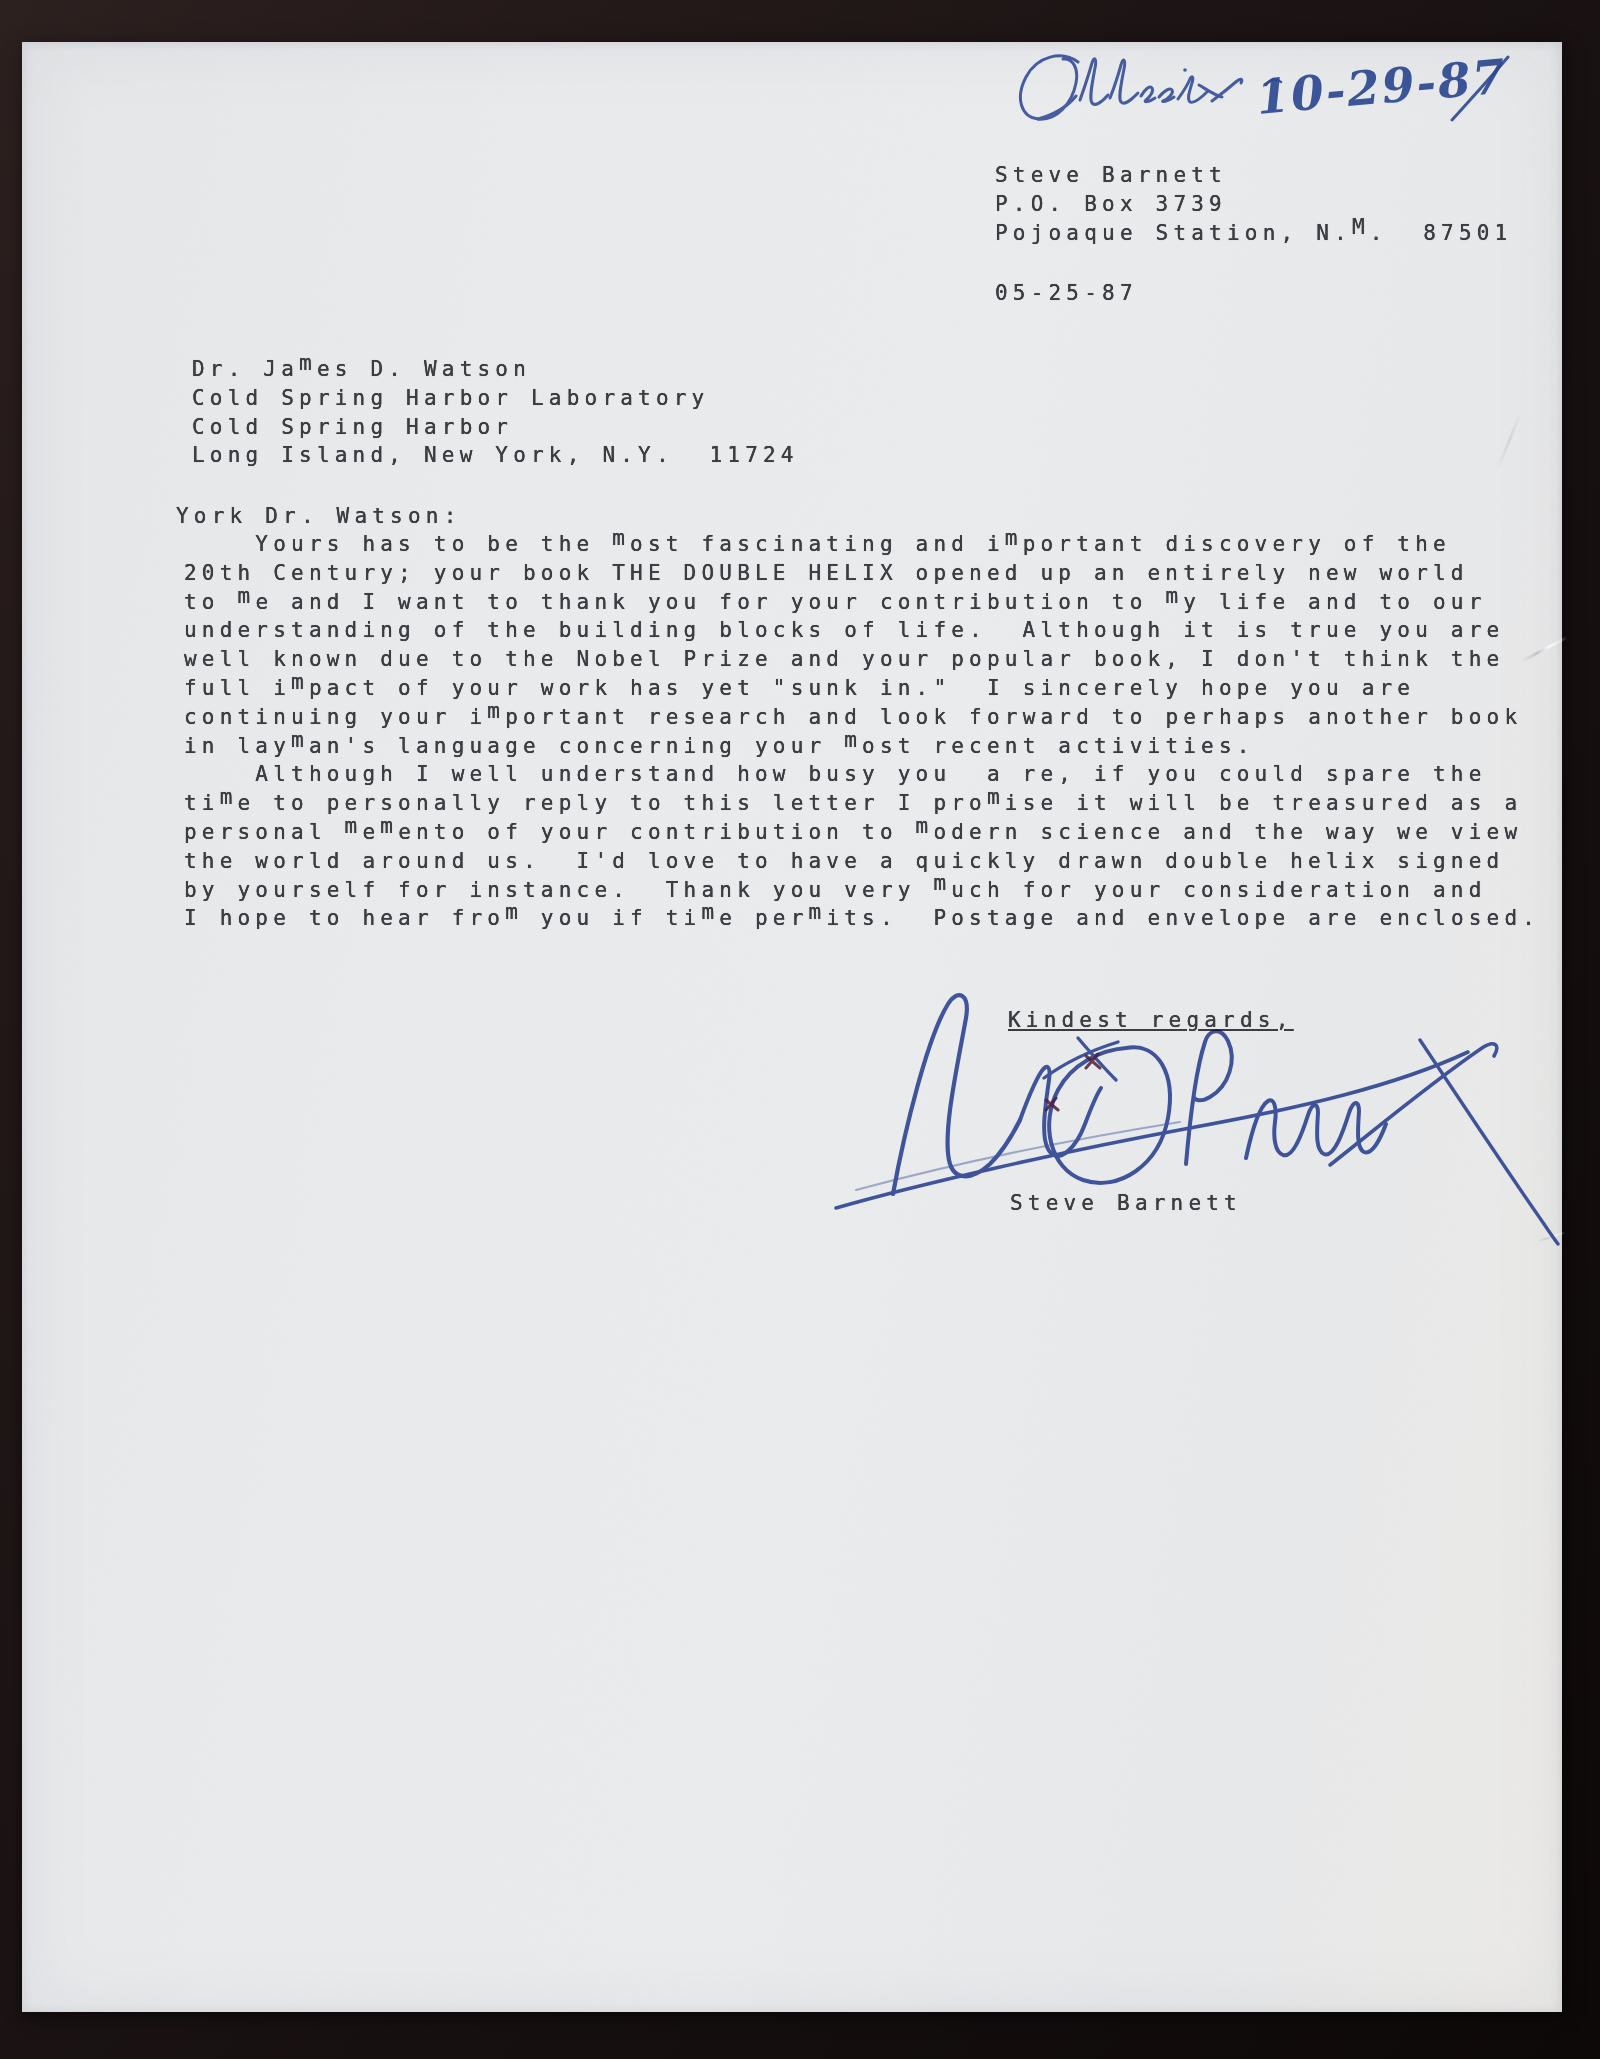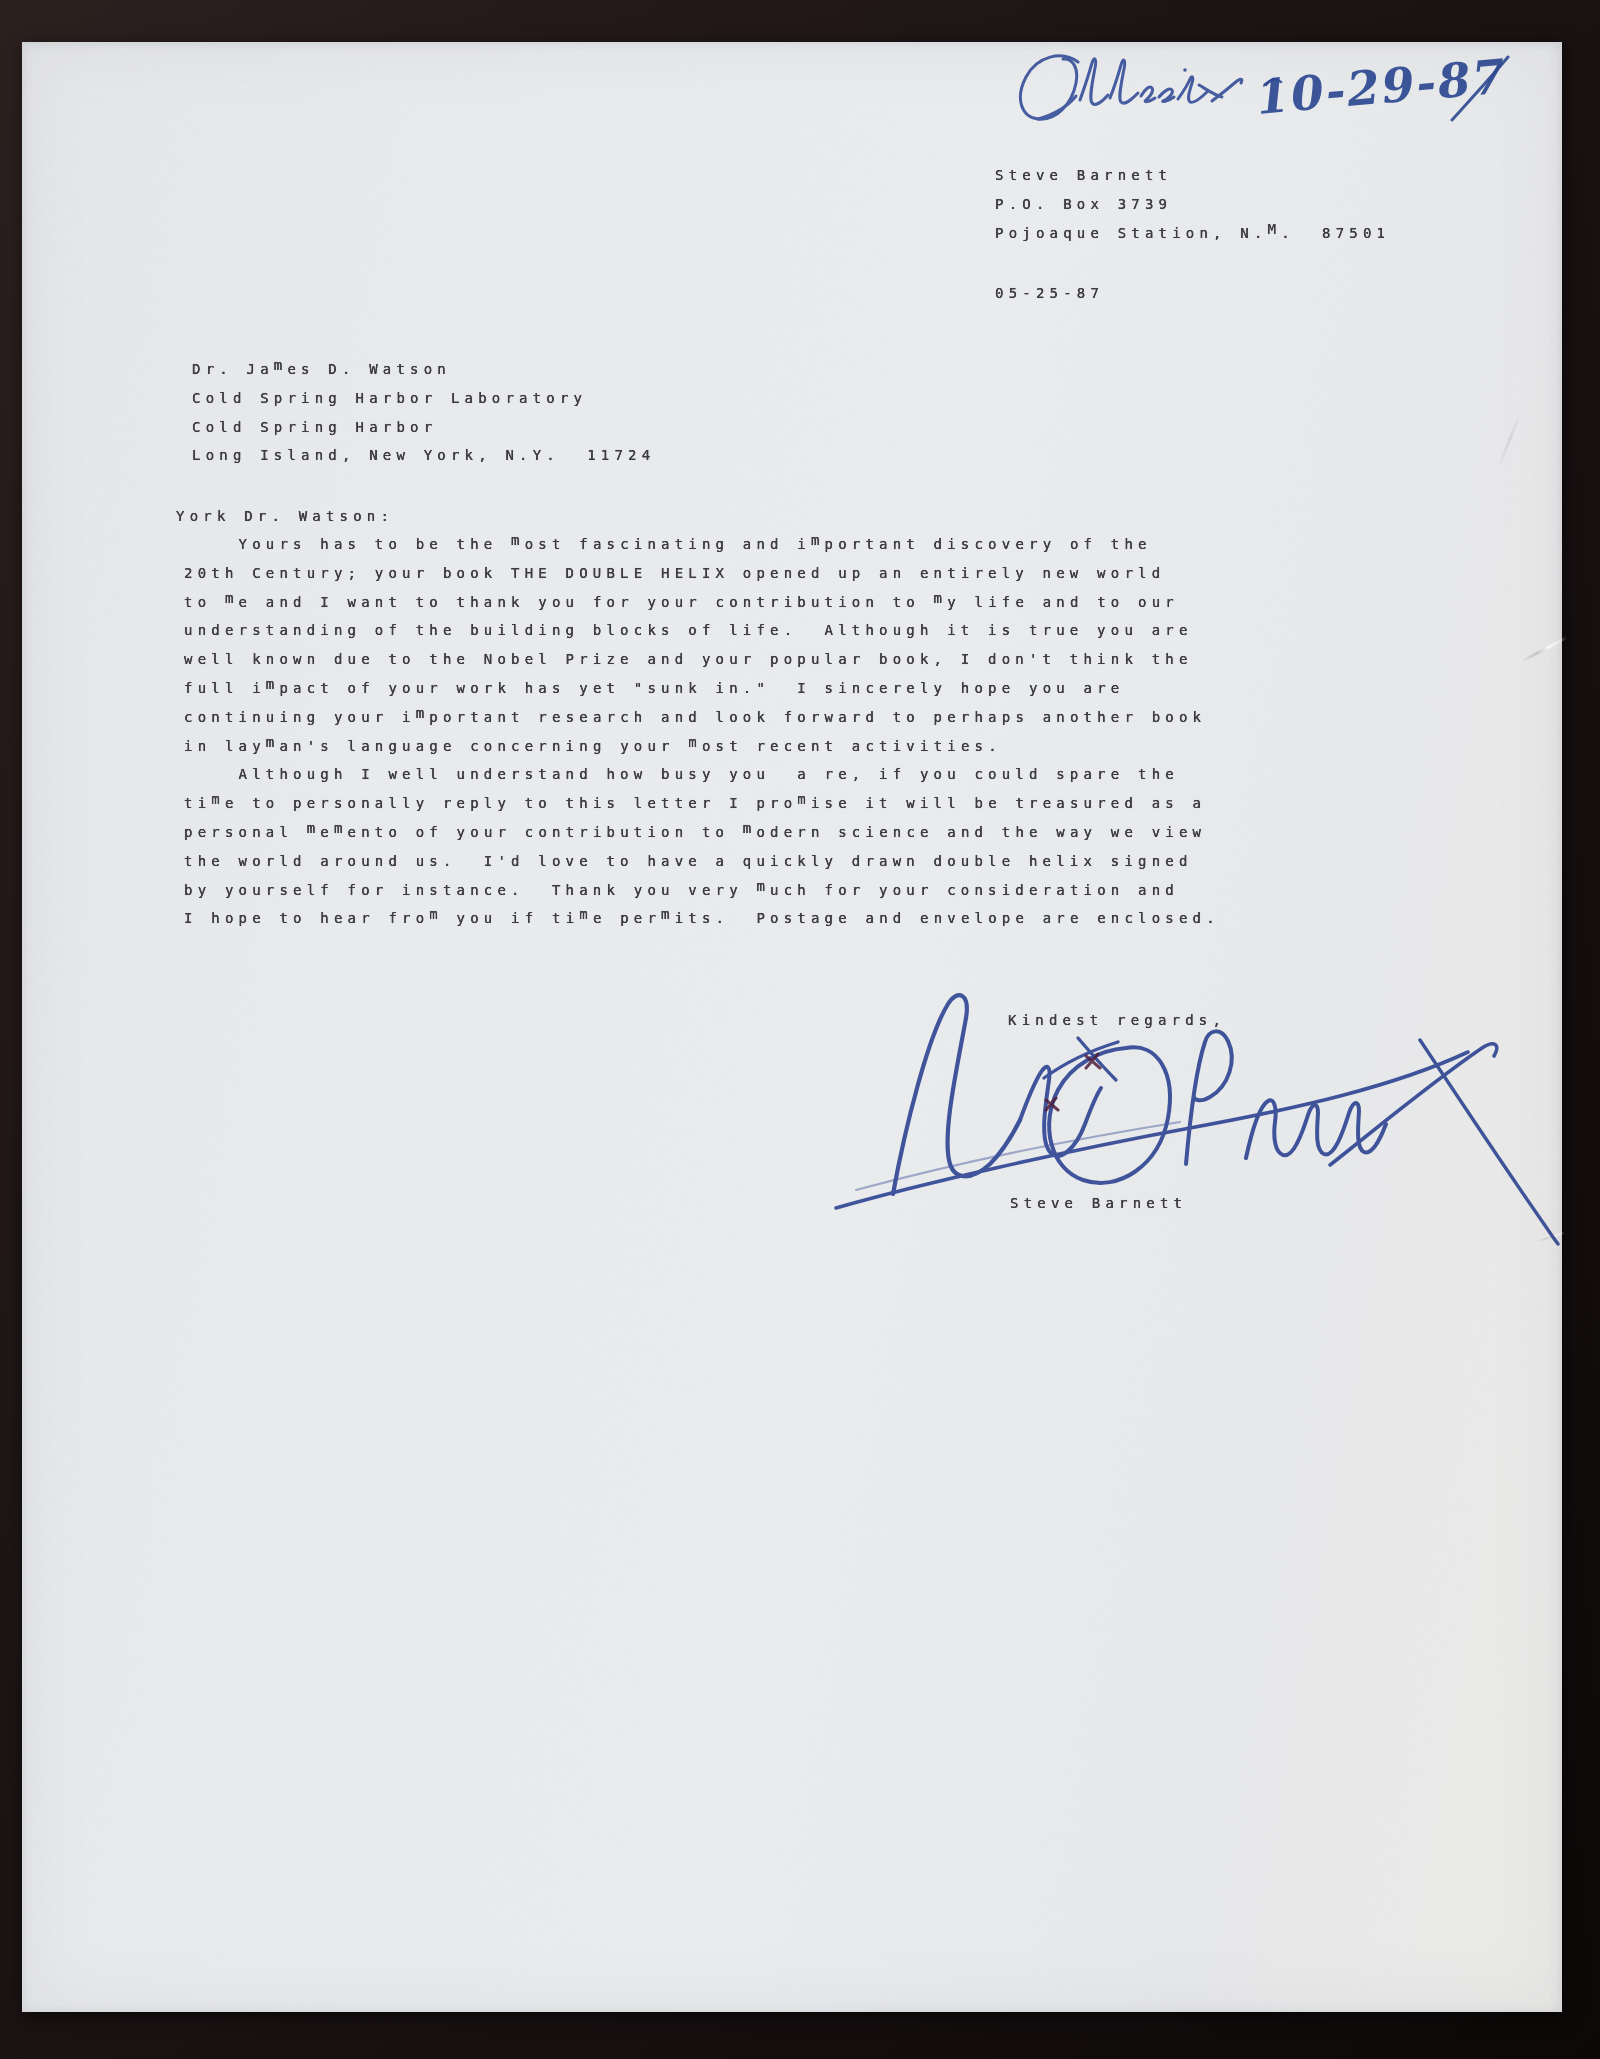--- a/index.html
+++ b/index.html
@@ -30,21 +30,21 @@
   }
   .crease-c{
     position:absolute;left:1536px;top:1236px;width:30px;height:2px;
     transform:rotate(-18deg);
     background:linear-gradient(90deg,rgba(0,0,0,0),rgba(110,110,120,0.22),rgba(255,255,255,0.6),rgba(0,0,0,0));
   }
   .grain{position:absolute;left:22px;top:42px;pointer-events:none;}
   .typed{
     position:absolute;
     font-family:"DejaVu Sans Mono","Liberation Mono",monospace;
-    font-size:14px;line-height:28.8px;letter-spacing:5.2px;
+    font-size:21px;line-height:28.8px;letter-spacing:5.2px;
     white-space:pre;color:#3c3c42;
     text-shadow:0 0 0.6px currentColor,0 0 0.9px rgba(60,60,70,0.45);
   }
   .typed .mm{position:relative;top:-0.29em;}
   .ink{position:absolute;mix-blend-mode:multiply;}
   .ink path{fill:none;stroke-linecap:round;stroke-linejoin:round;}
   .hand-date{
     font-family:"DejaVu Serif","Liberation Serif",serif;
     font-style:italic;font-weight:bold;
   }
@@ -111,21 +111,21 @@
 full i<span class="mm">m</span>pact of your work has yet "sunk in."  I sincerely hope you are
 continuing your i<span class="mm">m</span>portant research and look forward to perhaps another book
 in lay<span class="mm">m</span>an's language concerning your <span class="mm">m</span>ost recent activities.
     Although I well understand how busy you  a re, if you could spare the
 ti<span class="mm">m</span>e to personally reply to this letter I pro<span class="mm">m</span>ise it will be treasured as a
 personal <span class="mm">m</span>e<span class="mm">m</span>ento of your contribution to <span class="mm">m</span>odern science and the way we view
 the world around us.  I'd love to have a quickly drawn double helix signed
 by yourself for instance.  Thank you very <span class="mm">m</span>uch for your consideration and
 I hope to hear fro<span class="mm">m</span> you if ti<span class="mm">m</span>e per<span class="mm">m</span>its.  Postage and envelope are enclosed.</div>
 
-  <div class="typed" style="left:1008px;top:1006px;">Kindest regards,</div>
+  <div class="typed" style="left:1008px;top:1006px;text-decoration:underline;">Kindest regards,</div>
 
   <svg class="ink" style="left:820px;top:975px;" width="770" height="290" viewBox="820 975 770 290" aria-label="Steve Barnett">
     <g stroke="#2c459c" opacity="0.88">
       <path d="M836,1208 C920,1184 1060,1152 1190,1128 C1300,1108 1395,1086 1468,1052" stroke-width="3.6"></path>
       <path d="M856,1190 C960,1162 1080,1138 1180,1122" stroke-width="2" opacity="0.45"></path>
       <path d="M893,1194 C905,1128 928,1036 948,1004 C958,988 970,994 966,1018 C957,1068 943,1130 949,1160 C953,1180 970,1182 990,1164 C1002,1152 1012,1136 1020,1120" stroke-width="4.2"></path>
       <path d="M1020,1120 C1028,1098 1036,1080 1041,1072 C1047,1063 1051,1066 1049,1080 C1045,1108 1040,1140 1050,1152 C1060,1163 1076,1148 1085,1124 C1091,1108 1097,1094 1101,1088" stroke-width="4"></path>
       <path d="M1126,1048 C1158,1042 1176,1074 1168,1118 C1159,1166 1118,1192 1083,1180 C1050,1169 1040,1124 1058,1090 C1072,1064 1100,1050 1126,1048" stroke-width="4"></path>
       <path d="M1044,1078 C1066,1062 1092,1050 1118,1042 M1078,1038 C1090,1052 1104,1068 1116,1080" stroke-width="3.4"></path>
       <path d="M1186,1164 C1190,1118 1197,1066 1205,1042 C1209,1029 1221,1027 1228,1041 C1237,1060 1229,1086 1210,1097 C1200,1103 1192,1100 1194,1094" stroke-width="4"></path>

